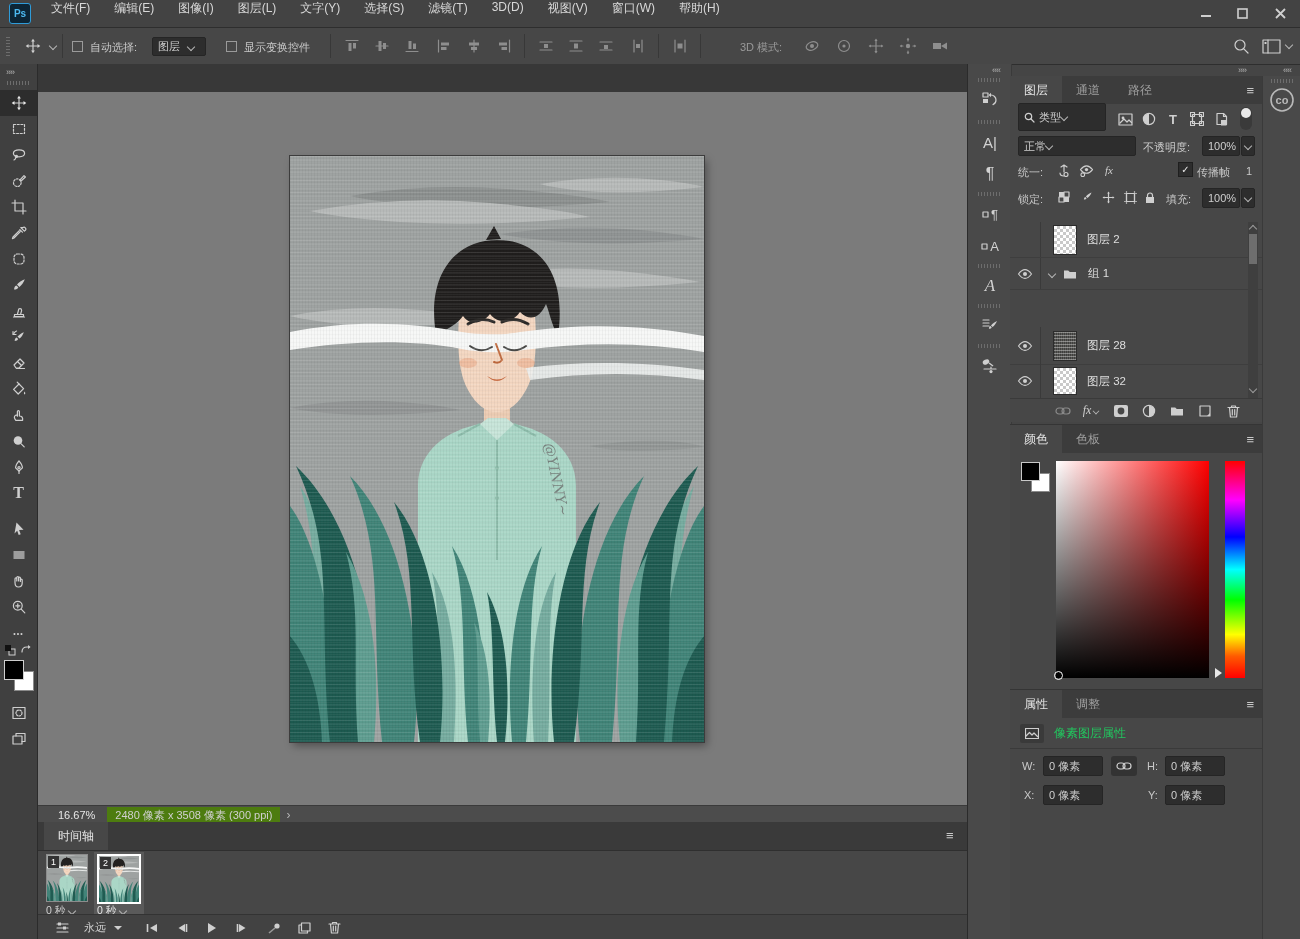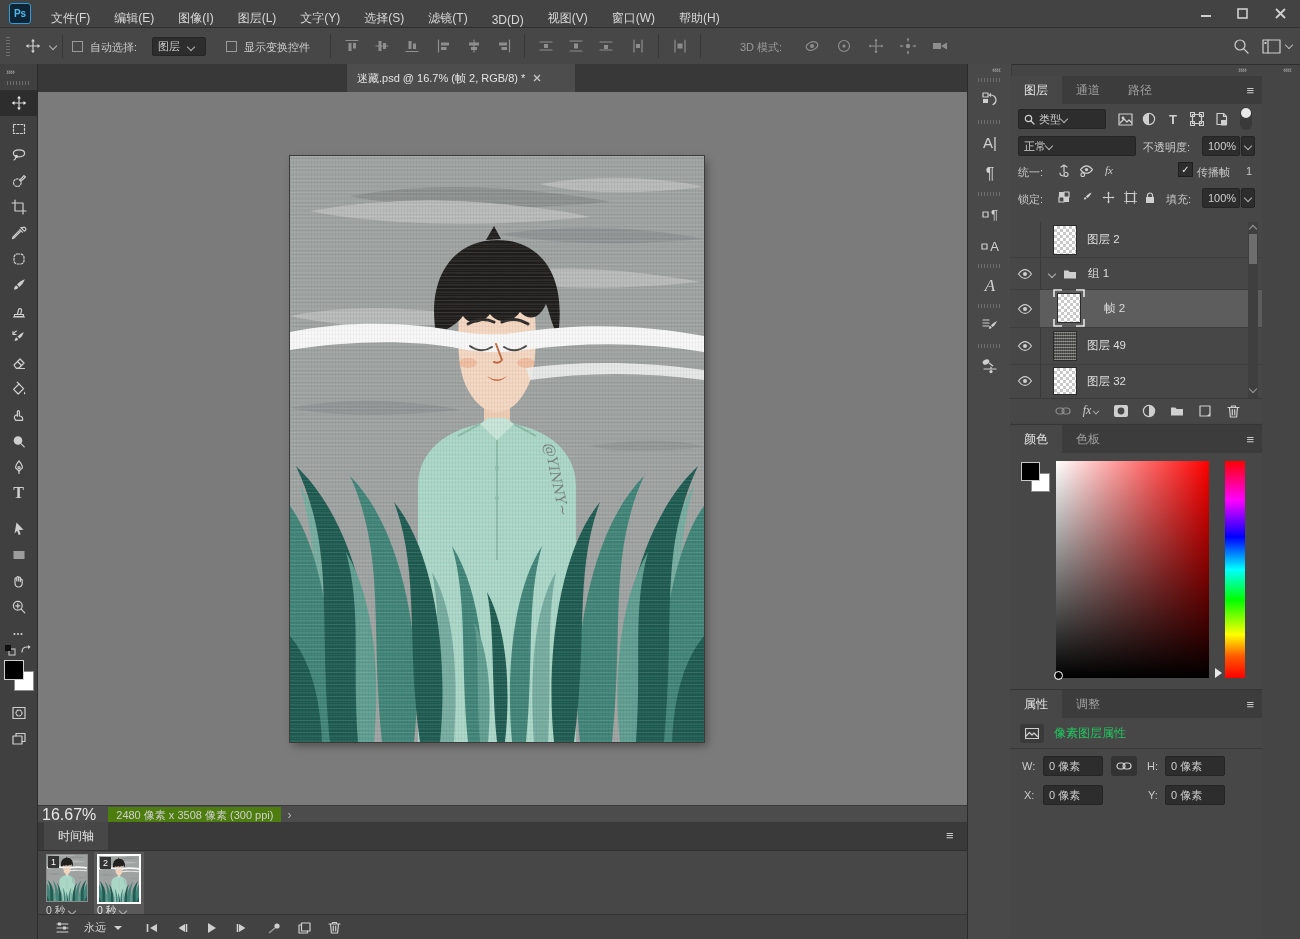--- a/index.html
+++ b/index.html
@@ -9,21 +9,21 @@
   svg{display:block}
   .ik{stroke:#cfcfcf;fill:none;stroke-width:1.2;stroke-linecap:round;stroke-linejoin:round}
   .ikd{stroke:#8e8e8e;fill:none;stroke-width:1.2;stroke-linecap:round;stroke-linejoin:round}
   .fld{position:absolute;background:#2d2d2d;border:1px solid #252525;border-radius:2px;color:#cfcfcf;display:flex;align-items:center;padding:0 5px;font-size:11px;box-sizing:border-box}
   .chev{width:5px;height:5px;border-right:1px solid #b5b5b5;border-bottom:1px solid #b5b5b5;transform:rotate(45deg);display:inline-block;flex:none}
   .chev.up{transform:rotate(225deg)}
   .lbl{position:absolute;font-size:11px;color:#c9c9c9;white-space:nowrap}
   .sep-v{position:absolute;width:1px;background:#5a5a5a}
   .grip{position:absolute;height:4px;background-image:repeating-linear-gradient(90deg,#6d6d6d 0 1px,transparent 1px 3px)}
   .gripv{position:absolute;width:4px;background-image:repeating-linear-gradient(0deg,#6d6d6d 0 1px,transparent 1px 3px)}
-  .menu-item{padding:0 12px;height:27px;display:flex;align-items:flex-end;color:#d8d8d8;font-size:12px;cursor:default}
+  .menu-item{padding:0 12px;height:27px;display:flex;align-items:flex-start;color:#d8d8d8;font-size:12px;cursor:default}
   .tool{position:absolute;left:0;width:37px;height:26px;display:flex;align-items:center;justify-content:center}
   .tool.sel{background:#2d2d2d}
   .doc-tab{position:absolute;top:0;height:28px;display:flex;align-items:center;padding:0 10px;font-size:11px;box-sizing:border-box}
   .ptab{display:flex;align-items:center;height:28px;padding:0 14px;font-size:12px;color:#9f9f9f}
   .ptab.on{background:#474747;color:#e4e4e4}
   .checkbox{width:11px;height:11px;border:1px solid #9a9a9a;background:transparent;display:inline-block;box-sizing:border-box}
   .checker{background-color:#fff;background-image:linear-gradient(45deg,#c9c9c9 25%,transparent 25%,transparent 75%,#c9c9c9 75%),linear-gradient(45deg,#c9c9c9 25%,transparent 25%,transparent 75%,#c9c9c9 75%);background-size:8px 8px;background-position:0 0,4px 4px}
   .layer-row{position:absolute;left:1010px;width:252px;height:35px;border-bottom:1px solid #3e3e3e;display:flex;align-items:center}
   .eye-cell{width:30px;height:100%;border-right:1px solid #3a3a3a;display:flex;align-items:center;justify-content:center;flex:none}
   .lname{font-size:11.5px;color:#dedede;margin-left:10px;white-space:nowrap}
@@ -463,38 +463,32 @@
       </div>
     <div class="tool" style="top:662px">
         <svg width="16" height="16">
           <rect x="2" y="5" width="9" height="8" class="ik"></rect>
           <path d="M5 5V2.5h9v8h-3" class="ik"></path>
         </svg>
       </div>
   </div>
 
   <div class="abs" style="left:38px;top:64px;width:929px;height:28px;background:#383838;border-bottom:1px solid #2c2c2c">
-    <div class="doc-tab" style="left:309px;width:228px;background:#4d4d4d;color:#e3e3e3">
-      <span style="overflow:hidden;white-space:nowrap">迷藏.psd @ 16.7% (帧 2, RGB/8) *</span>
-      <svg width="8" height="8" style="margin-left:8px;flex:none">
-          <path d="M1 1l6 6M7 1L1 7" stroke="#c9c9c9" stroke-width="1.3"></path>
-        </svg>
-    </div>
   </div>
 
   <div class="abs" style="left:38px;top:92px;width:929px;height:713px;background:#7b7b7b;overflow:hidden">
     <div class="abs tex" style="left:252px;top:64px;width:414px;height:586px;box-shadow:0 0 0 1px #3c3c3c,3px 4px 8px rgba(0,0,0,.35)">
       <svg width="414" height="586" viewBox="0 0 414 586">
           <use href="#art"></use>
         </svg>
     </div>
   </div>
 
   <div class="abs" style="left:38px;top:805px;width:929px;height:17px;background:#4c4c4c;border-top:1px solid #3a3a3a;display:flex;align-items:center">
-    <span style="margin-left:4px;font-size:16px;color:#e6e6e6">16.67%</span>
+    <span style="margin-left:20px;font-size:11px;color:#e6e6e6">16.67%</span>
     <span style="margin-left:12px;font-size:11px;color:#d0d0d0;background:#4d7c0f;padding:0 8px;line-height:16px">2480 像素 x 3508 像素 (300 ppi)</span>
     <span style="margin-left:6px;color:#b5b5b5;font-size:12px">›</span>
   </div>
 
   <div class="abs" style="left:38px;top:822px;width:929px;height:117px;background:#474747">
     <div class="abs" style="left:0;top:0;width:929px;height:28px;background:#3a3a3a;border-bottom:1px solid #2f2f2f">
       <div class="ptab on abs" style="left:6px;top:0">
           <span>时间轴</span>
         </div>
       <span class="hamb abs" style="left:908px;top:6px">≡</span>
@@ -647,21 +641,21 @@
         </div>
       <div class="ptab">
           <span>通道</span>
         </div>
       <div class="ptab">
           <span>路径</span>
         </div>
       <span class="hamb" style="margin-left:auto;margin-right:8px;align-self:center">≡</span>
     </div>
 
-    <div class="fld" style="left:8px;top:33px;width:88px;height:20px">
+    <div class="fld" style="left:8px;top:27px;width:88px;height:28px">
       <svg width="11" height="11" style="margin-right:4px">
           <circle cx="4.5" cy="4.5" r="3.2" class="ik" stroke-width="1"></circle>
           <path d="M7 7l3 3" class="ik" stroke-width="1"></path>
         </svg>
       <span>类型</span>
         <b class="chev"></b>
     </div>
     <div class="tbtn" style="left:104px;top:33px;width:22px;height:20px">
         <svg width="15" height="13">
           <rect x="1" y="1" width="13" height="11" class="ik"></rect>
@@ -786,41 +780,28 @@
         <svg width="16" height="16">
           <use href="#i-eye"></use>
         </svg>
       </div>
     <b class="chev" style="margin-left:8px;transform:rotate(45deg)"></b>
     <svg width="16" height="16" style="margin-left:7px">
         <use href="#i-folder"></use>
       </svg>
     <span class="lname">组 1</span>
   </div>
-  <div class="layer-row" style="top:290px;height:37px">
-    <div class="eye-cell">
-        <svg width="16" height="16">
-          <use href="#i-eye"></use>
-        </svg>
-      </div>
-    <div class="abs" style="left:30px;top:0;right:0;bottom:0;background:#5d5d5d"></div>
-    <div class="abs checker" style="left:48px;top:4px;width:22px;height:28px;background-size:6px 6px;background-position:0 0,3px 3px;outline:1px solid #2c2c2c"></div>
-    <svg class="abs" width="32" height="38" style="left:43px;top:-1px">
-        <path d="M1 8V1h8M23 1h8v7M31 30v7h-8M9 37H1v-7" stroke="#e8e8e8" stroke-width="1.6" fill="none"></path>
-      </svg>
-    <span class="lname abs" style="left:84px;top:11px">帧 2</span>
-  </div>
   <div class="layer-row" style="top:327px;height:37px">
     <div class="eye-cell">
         <svg width="16" height="16">
           <use href="#i-eye"></use>
         </svg>
       </div>
     <div style="width:22px;height:28px;margin-left:12px;border:1px solid #2c2c2c;background:#5a5a58;background-image:repeating-linear-gradient(0deg,rgba(255,255,255,.35) 0 1px,transparent 1px 3px),repeating-linear-gradient(90deg,rgba(0,0,0,.3) 0 1px,transparent 1px 2px)"></div>
-    <span class="lname">图层 49</span>
+    <span class="lname">图层 28</span>
   </div>
   <div class="layer-row" style="top:364px;height:34px;overflow:hidden">
     <div class="eye-cell">
         <svg width="16" height="16">
           <use href="#i-eye"></use>
         </svg>
       </div>
     <div class="checker" style="width:22px;height:26px;margin-left:12px;border:1px solid #2c2c2c;background-size:6px 6px;background-position:0 0,3px 3px"></div>
     <span class="lname">图层 32</span>
   </div>
@@ -929,14 +910,23 @@
     <span class="lbl" style="left:14px;top:99px">X:</span>
     <div class="fld" style="left:33px;top:95px;width:60px;height:20px">
         <span>0 像素</span>
       </div>
     <span class="lbl" style="left:138px;top:99px">Y:</span>
     <div class="fld" style="left:155px;top:95px;width:60px;height:20px">
         <span>0 像素</span>
       </div>
   </div>
 
+  <div class="abs" style="left:1262px;top:76px;width:38px;height:863px;background:#494949;border-left:1px solid #3a3a3a">
+    <div class="grip" style="left:8px;top:3px;width:22px"></div>
+    <div class="tbtn" style="left:5px;top:10px;width:28px;height:28px">
+        <svg width="26" height="26">
+          <circle cx="13" cy="13" r="11" stroke="#b9b9b9" stroke-width="1.6" fill="none"></circle>
+          <text x="13" y="17" text-anchor="middle" font-size="11" fill="#b9b9b9" font-family="'Liberation Sans',sans-serif" font-weight="bold">co</text>
+        </svg>
+      </div>
+  </div>
 
 </div>
 
 </body></html>

